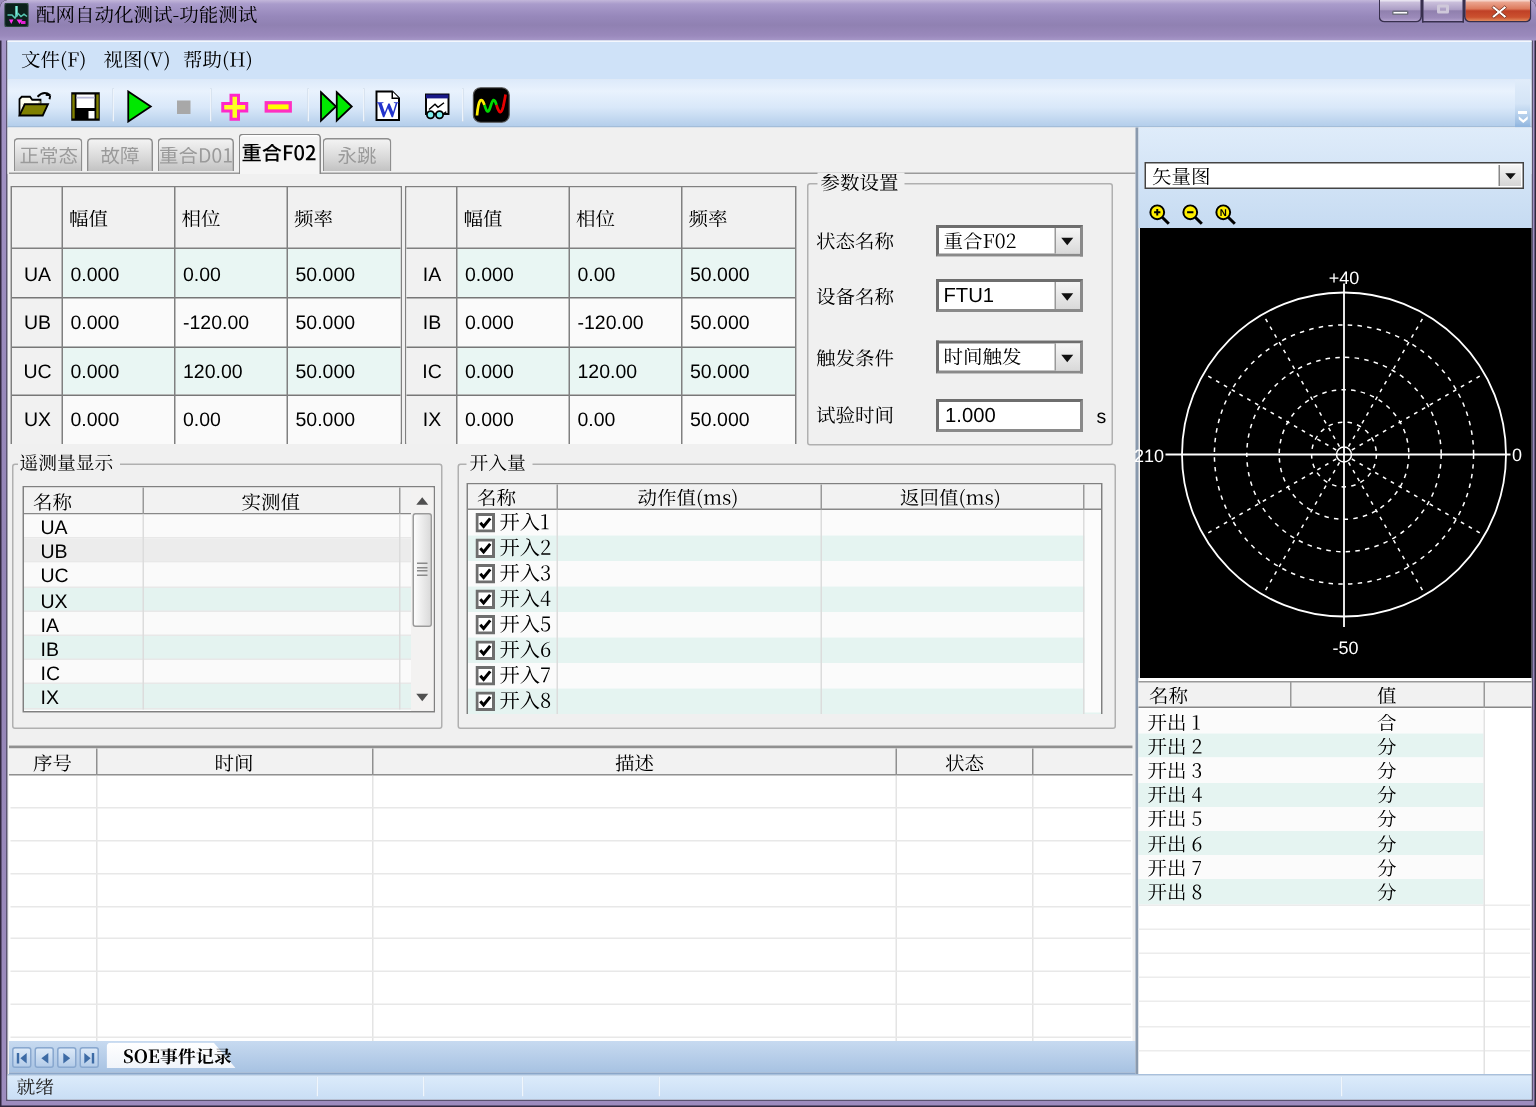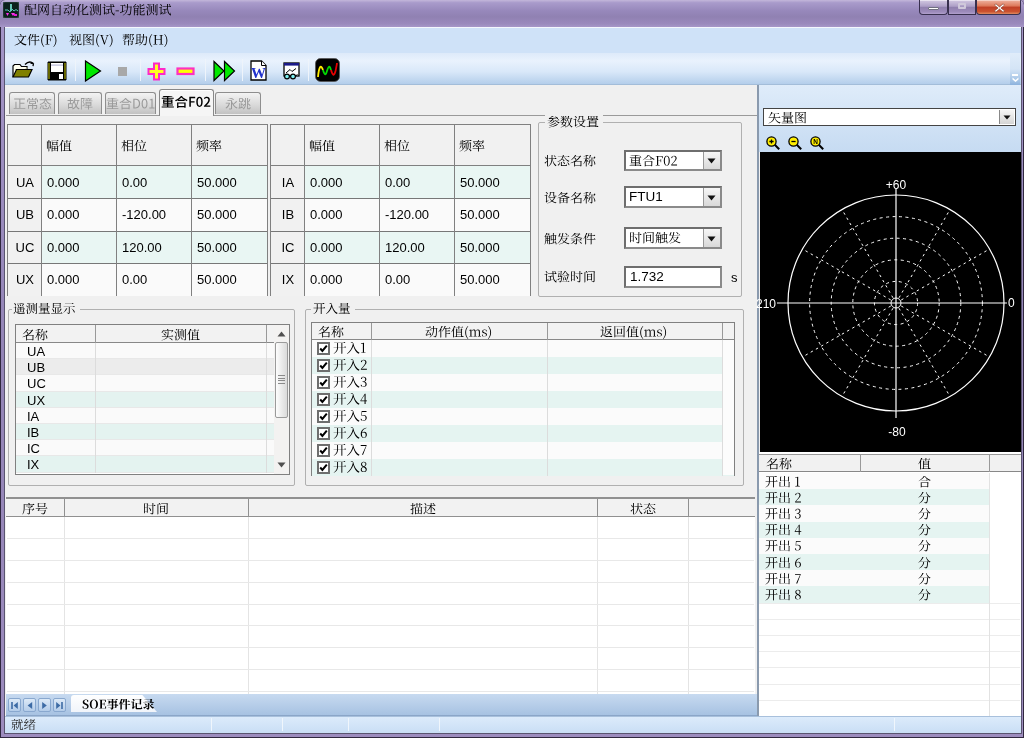--- a/index.html
+++ b/index.html
@@ -345,21 +345,21 @@
     </svg>
 <svg style="position:absolute;left:544.0px;top:271.1px;" width="52.00" height="13.00" viewBox="0 -800 4000 1000">
       <g transform="scale(1,-1)" fill="#000">
         <path transform="translate(0,0)" d="M793 807 782 801C810 769 843 714 851 672C911 625 973 745 793 807ZM107 834 95 826C137 780 191 701 206 642C274 595 323 737 107 834ZM228 531C247 535 261 542 265 549L200 604L167 569H39L48 539H166V90C166 72 161 66 130 49L173 -31C182 -27 194 -15 200 4C271 78 333 151 365 189L354 201L228 105ZM594 463 554 413H319L327 383H457V98C388 80 331 66 298 60L337 -14C346 -10 353 -2 357 9C495 64 600 109 675 142L671 156L519 115V383H641C655 383 664 388 666 399C639 427 594 463 594 463ZM885 658 839 600H724C723 662 723 727 724 792C749 795 758 806 759 819L655 832C655 751 656 674 658 600H305L313 571H660C672 296 713 81 847 -31C882 -65 939 -92 963 -64C972 -54 969 -36 944 1L959 152L947 154C935 113 919 67 908 41C900 22 895 21 881 35C766 126 732 331 725 571H943C957 571 967 576 970 587C937 617 885 658 885 658Z"></path>
         <path transform="translate(1000,0)" d="M591 389 575 385C603 310 632 198 631 112C689 52 744 205 591 389ZM447 362 431 358C461 282 494 168 493 82C552 21 607 175 447 362ZM756 506 719 461H457L465 431H798C812 431 821 436 823 447C797 473 756 506 756 506ZM36 169 78 86C88 90 96 99 99 111C182 157 244 195 285 220L282 234C181 205 80 178 36 169ZM218 634 127 656C124 591 111 465 99 388C85 383 70 376 60 369L128 317L158 348H321C311 140 292 30 266 6C257 -2 249 -4 232 -4C215 -4 164 0 134 3L133 -15C161 -20 189 -27 200 -36C212 -46 215 -62 215 -79C248 -79 282 -69 306 -46C346 -8 369 108 378 342C398 344 410 349 417 357L346 416L324 393C334 502 342 647 346 725C367 727 384 733 391 741L313 803L282 765H63L72 736H291C286 640 275 494 261 378H154C164 449 175 551 181 613C204 613 214 623 218 634ZM902 359 798 391C771 260 732 99 702 -7H364L372 -36H934C947 -36 956 -31 959 -20C930 8 881 46 881 46L839 -7H724C775 92 825 224 864 339C887 339 898 348 902 359ZM666 796C692 797 702 803 706 814L604 842C563 721 463 557 351 460L363 448C486 527 586 655 649 766C701 632 794 511 904 443C911 466 932 480 959 484L961 496C842 553 715 665 664 792Z"></path>
         <path transform="translate(2000,0)" d="M450 447 438 440C492 379 551 282 554 201C626 136 694 318 450 447ZM298 167H144V427H298ZM82 780V2H91C124 2 144 20 144 25V137H298V51H308C330 51 360 67 361 74V706C381 710 398 717 405 725L325 788L288 747H156ZM298 457H144V717H298ZM885 658 838 594H792V788C817 791 827 800 829 815L726 826V594H385L393 564H726V28C726 10 719 4 697 4C672 4 540 13 540 13V-2C597 -9 627 -18 646 -30C663 -40 670 -57 674 -78C780 -68 792 -31 792 23V564H945C959 564 968 569 971 580C940 613 885 658 885 658Z"></path>
         <path transform="translate(3000,0)" d="M177 844 166 836C210 792 266 718 284 662C356 615 404 761 177 844ZM216 697 115 708V-78H127C152 -78 179 -64 179 -54V669C205 673 213 682 216 697ZM623 178H372V350H623ZM310 598V51H320C352 51 372 69 372 74V148H623V69H633C656 69 685 86 686 93V530C703 533 717 540 722 546L649 604L614 567H382ZM623 537V380H372V537ZM814 754H388L397 724H824V31C824 14 818 7 797 7C775 7 658 17 658 17V0C708 -6 736 -14 753 -26C768 -36 775 -54 778 -74C876 -64 888 -29 888 23V712C908 716 925 724 932 732L847 796Z"></path>
       </g>
     </svg>
 <div style="position:absolute;left:624px;top:266px;width:98px;height:22px;background:#fff;border:2px solid;border-color:#6e6e6e #8a8a8a #8a8a8a #6e6e6e;"></div>
-<div style="position:absolute;left:630px;top:270px;font:normal 13.5px 'Liberation Sans',sans-serif;color:#000;line-height:13.5px;white-space:nowrap;">1.732</div>
+<div style="position:absolute;left:630px;top:270px;font:normal 13.5px 'Liberation Sans',sans-serif;color:#000;line-height:13.5px;white-space:nowrap;">1.000</div>
 <div style="position:absolute;left:731px;top:271px;font:normal 13px 'Liberation Sans',sans-serif;color:#000;line-height:13px;white-space:nowrap;">s</div>
 <div style="position:absolute;left:8px;top:309px;width:287px;height:177px;border:1px solid #b0b0b0;border-radius:2px;"></div>
 <div style="position:absolute;left:12px;top:303px;width:68px;height:12px;background:#f0f0f0;"></div>
 <svg style="position:absolute;left:13.0px;top:303.0px;" width="62.50" height="12.50" viewBox="0 -800 5000 1000">
       <g transform="scale(1,-1)" fill="#000">
         <path transform="translate(0,0)" d="M534 713 522 706C554 668 588 605 590 554C650 502 714 631 534 713ZM888 693 799 735C770 657 728 575 697 524L710 514C758 555 809 618 849 679C871 676 883 683 888 693ZM897 768 831 835C711 802 487 758 315 736L320 717C497 726 706 750 847 772C870 761 888 760 897 768ZM89 821 76 814C116 759 168 672 181 607C249 555 301 699 89 821ZM862 391 816 334H652V443H858C871 443 881 448 884 459C854 488 806 527 806 527L763 473H472C484 487 495 501 504 514C528 512 536 516 540 526L451 550C482 569 480 643 354 694L342 688C367 654 398 598 407 556C421 545 435 543 446 547C420 487 371 412 325 368L338 357C376 379 413 410 445 443H589V334H311L319 305H589V123H438V239C462 243 472 252 475 267L376 278V126C365 121 354 112 348 106L420 65L444 94H804V54H816C840 54 866 67 866 74V237C889 239 897 248 900 261L804 271V123H652V305H919C933 305 943 310 946 321C913 351 862 391 862 391ZM172 109C134 80 79 29 41 2L98 -70C105 -63 107 -56 103 -47C131 -4 178 59 198 89C208 101 217 103 231 90C324 -19 421 -51 611 -51C723 -51 817 -51 912 -51C915 -24 932 -4 961 2V15C843 10 747 9 631 9C445 9 335 27 244 117C240 120 236 123 233 124V450C260 454 274 461 281 469L195 540L158 489H46L51 460H172Z"></path>
         <path transform="translate(1000,0)" d="M541 625 445 650C444 250 449 67 232 -63L246 -81C506 39 497 238 504 603C527 603 537 613 541 625ZM494 184 483 176C531 131 589 53 604 -8C674 -58 722 94 494 184ZM313 796V199H321C351 199 369 212 369 217V736H585V219H594C620 219 643 234 643 239V732C665 734 676 740 684 748L613 804L581 766H381ZM950 808 854 819V21C854 6 850 0 832 0C814 0 725 8 725 8V-8C764 -13 788 -21 800 -31C813 -42 818 -59 820 -78C904 -69 913 -37 913 15V782C937 785 947 794 950 808ZM812 694 721 705V143H732C753 143 776 157 776 165V668C801 672 809 681 812 694ZM97 203C86 203 55 203 55 203V181C76 179 89 177 103 167C122 153 129 72 114 -29C116 -60 128 -78 146 -78C180 -78 199 -52 201 -10C204 73 176 120 175 165C174 189 180 220 187 251C196 298 255 518 286 639L267 642C135 259 135 259 120 225C112 203 108 203 97 203ZM48 602 38 593C73 564 115 511 128 469C194 427 243 559 48 602ZM114 828 104 819C145 790 195 736 208 691C279 648 324 792 114 828Z"></path>
         <path transform="translate(2000,0)" d="M52 491 61 462H921C935 462 945 467 947 478C915 507 863 547 863 547L817 491ZM714 656V585H280V656ZM714 686H280V754H714ZM215 783V512H225C251 512 280 527 280 533V556H714V518H724C745 518 778 533 779 539V742C799 746 815 754 822 761L741 824L704 783H286L215 815ZM728 264V188H529V264ZM728 294H529V367H728ZM271 264H465V188H271ZM271 294V367H465V294ZM126 84 135 55H465V-27H51L60 -56H926C941 -56 951 -51 953 -40C918 -9 864 34 864 34L816 -27H529V55H861C874 55 884 60 887 71C856 100 806 138 806 138L762 84H529V159H728V130H738C759 130 792 145 794 151V354C814 358 831 366 837 374L754 438L718 397H277L206 429V112H216C242 112 271 127 271 133V159H465V84Z"></path>
         <path transform="translate(3000,0)" d="M906 323 807 363C771 258 719 145 675 75L690 65C753 125 818 217 867 307C889 305 901 314 906 323ZM131 353 117 346C164 278 225 171 238 93C306 36 358 191 131 353ZM868 63 816 -2H637V386C659 389 667 397 669 411L572 421V-2H425V387C446 389 455 398 457 411L360 421V-2H48L57 -31H936C950 -31 959 -26 962 -15C926 18 868 63 868 63ZM738 748V629H257V748ZM257 414V451H738V405H748C770 405 803 420 804 426V736C824 740 840 748 846 756L765 819L728 778H262L192 811V393H203C230 393 257 408 257 414ZM257 481V600H738V481Z"></path>
         <path transform="translate(4000,0)" d="M155 744 163 715H827C841 715 851 720 854 731C819 762 762 806 762 806L712 744ZM679 364 666 356C747 275 855 142 883 44C966 -15 1007 177 679 364ZM251 374C214 271 130 129 35 37L46 26C163 103 259 225 311 318C335 315 343 320 349 331ZM44 506 53 477H468V26C468 11 462 6 442 6C420 6 301 14 301 14V-1C354 -7 382 -16 399 -27C414 -38 421 -57 423 -78C520 -68 534 -29 534 24V477H931C945 477 955 482 958 493C922 525 864 570 864 570L812 506Z"></path>
@@ -688,22 +688,22 @@
       <line x1="139.0" y1="156.2" x2="190.0" y2="244.5" stroke="#fff" stroke-width="1" stroke-dasharray="2.5,3.5"></line>
       <line x1="133.0" y1="156.2" x2="82.0" y2="244.5" stroke="#fff" stroke-width="1" stroke-dasharray="2.5,3.5"></line>
       <line x1="130.8" y1="154.0" x2="42.5" y2="205.0" stroke="#fff" stroke-width="1" stroke-dasharray="2.5,3.5"></line>
       <line x1="130.8" y1="148.0" x2="42.5" y2="97.0" stroke="#fff" stroke-width="1" stroke-dasharray="2.5,3.5"></line>
       <line x1="133.0" y1="145.8" x2="82.0" y2="57.5" stroke="#fff" stroke-width="1" stroke-dasharray="2.5,3.5"></line>
       <line x1="139.0" y1="145.8" x2="190.0" y2="57.5" stroke="#fff" stroke-width="1" stroke-dasharray="2.5,3.5"></line>
       <line x1="141.2" y1="148.0" x2="229.5" y2="97.0" stroke="#fff" stroke-width="1" stroke-dasharray="2.5,3.5"></line>
 <line x1="17" y1="151" x2="247" y2="151" stroke="#fff" stroke-width="1.2"></line>
 <line x1="136" y1="37" x2="136" y2="266" stroke="#fff" stroke-width="1.2"></line>
 </svg>
-<div style="position:absolute;left:836px;top:179px;width:120px;text-align:center;font:normal 12px 'Liberation Sans',sans-serif;color:#fff;line-height:12px;">+60</div>
-<div style="position:absolute;left:837px;top:426px;width:120px;text-align:center;font:normal 12px 'Liberation Sans',sans-serif;color:#fff;line-height:12px;">-80</div>
+<div style="position:absolute;left:836px;top:179px;width:120px;text-align:center;font:normal 12px 'Liberation Sans',sans-serif;color:#fff;line-height:12px;">+40</div>
+<div style="position:absolute;left:837px;top:426px;width:120px;text-align:center;font:normal 12px 'Liberation Sans',sans-serif;color:#fff;line-height:12px;">-50</div>
 <div style="position:absolute;left:756px;top:298px;font:normal 12px 'Liberation Sans',sans-serif;color:#fff;line-height:12px;white-space:nowrap;">210</div>
 <div style="position:absolute;left:1008px;top:297px;font:normal 12px 'Liberation Sans',sans-serif;color:#fff;line-height:12px;white-space:nowrap;">0</div>
 <div style="position:absolute;left:759px;top:452px;width:262px;height:264px;background:#fff;"></div>
 <div style="position:absolute;left:759px;top:454px;width:262px;height:18px;background:#f1f1f1;border-top:1px solid #999;border-bottom:1px solid #888;"></div>
 <svg style="position:absolute;left:766.0px;top:457.6px;" width="26.00" height="13.00" viewBox="0 -800 2000 1000">
       <g transform="scale(1,-1)" fill="#000">
         <path transform="translate(0,0)" d="M518 805 412 839C340 685 195 505 56 402L67 390C155 439 241 511 316 588C361 543 410 479 423 427C490 379 542 515 332 604C355 629 377 654 397 679H732C601 460 341 278 38 179L47 161C146 186 238 219 322 257V-79H333C366 -79 388 -62 388 -57V-1H811V-75H821C844 -75 877 -59 878 -52V258C898 262 914 269 921 278L838 342L800 300H408C584 396 721 522 814 667C841 668 853 670 861 679L787 752L737 709H420C442 738 462 766 479 794C505 790 513 794 518 805ZM388 270H811V28H388Z"></path>
         <path transform="translate(1000,0)" d="M754 552 654 563V23C654 8 649 3 631 3C611 3 506 10 506 10V-6C552 -12 577 -19 592 -31C606 -42 611 -59 614 -78C708 -70 718 -37 718 17V527C742 529 751 538 754 552ZM613 424 515 447C493 295 444 148 386 50L401 40C479 125 540 257 577 403C598 404 610 412 613 424ZM791 441 775 436C822 335 881 183 885 71C956 0 1007 196 791 441ZM642 810 542 837C513 692 461 541 408 442L423 433C466 483 505 548 539 620H857C845 574 826 514 812 475L825 468C861 505 909 567 933 609C952 610 964 612 972 619L895 692L852 650H552C572 695 590 742 605 790C627 790 638 798 642 810ZM351 589 308 532H281V731C322 742 360 754 391 764C415 756 432 756 441 765L360 833C291 791 153 731 42 700L47 684C102 691 162 703 218 716V532H41L49 502H196C163 361 106 218 24 111L38 98C114 172 174 259 218 357V-78H228C259 -78 281 -62 281 -56V413C315 372 350 316 359 271C419 224 471 351 281 437V502H406C420 502 429 507 432 518C401 548 351 589 351 589Z"></path>
       </g>
     </svg>

